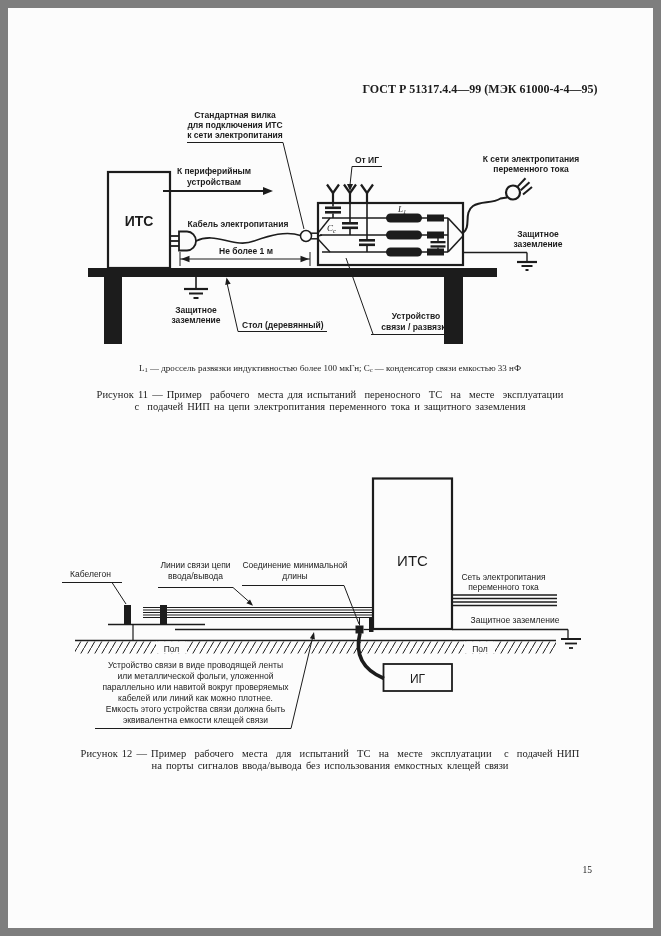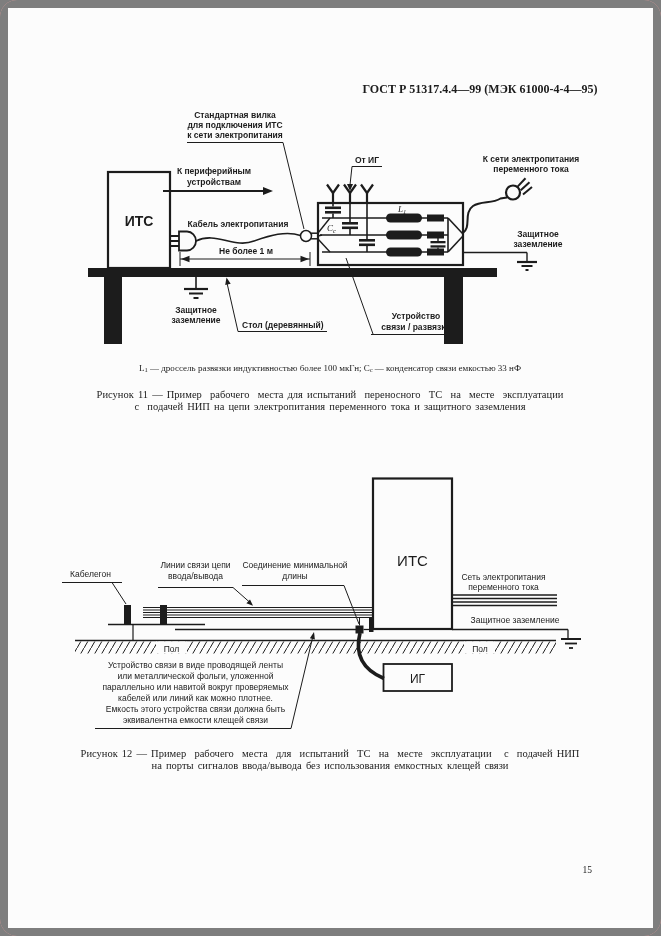--- a/index.html
+++ b/index.html
@@ -1,16 +1,16 @@
 <!DOCTYPE html>
 <html><head>
 <meta charset="utf-8">
 <style>
   html,body{margin:0;padding:0;background:#7e7e7e;}
-  .page-wrap{position:relative;width:661px;height:936px;background:#fca5a5;overflow:hidden;border-radius:17px;}
+  .page-wrap{position:relative;width:661px;height:936px;background:#fca5a5;overflow:hidden;}
   svg{display:block;}
   svg text{font-family:"Liberation Sans",sans-serif;fill:#1c1c1c;white-space:pre;}
   text.b{font-weight:bold;font-size:8.5px;}
   text.r{font-size:8.5px;}
   text.xl{font-size:14px;font-weight:bold;}
   text.xl2{font-size:15px;}
   text.igc{font-size:12px;}
   .ser{font-family:"Liberation Serif",serif !important;}
   text.leg{font-size:9px;}
   text.cap{font-size:10.5px;word-spacing:1.5px;}

